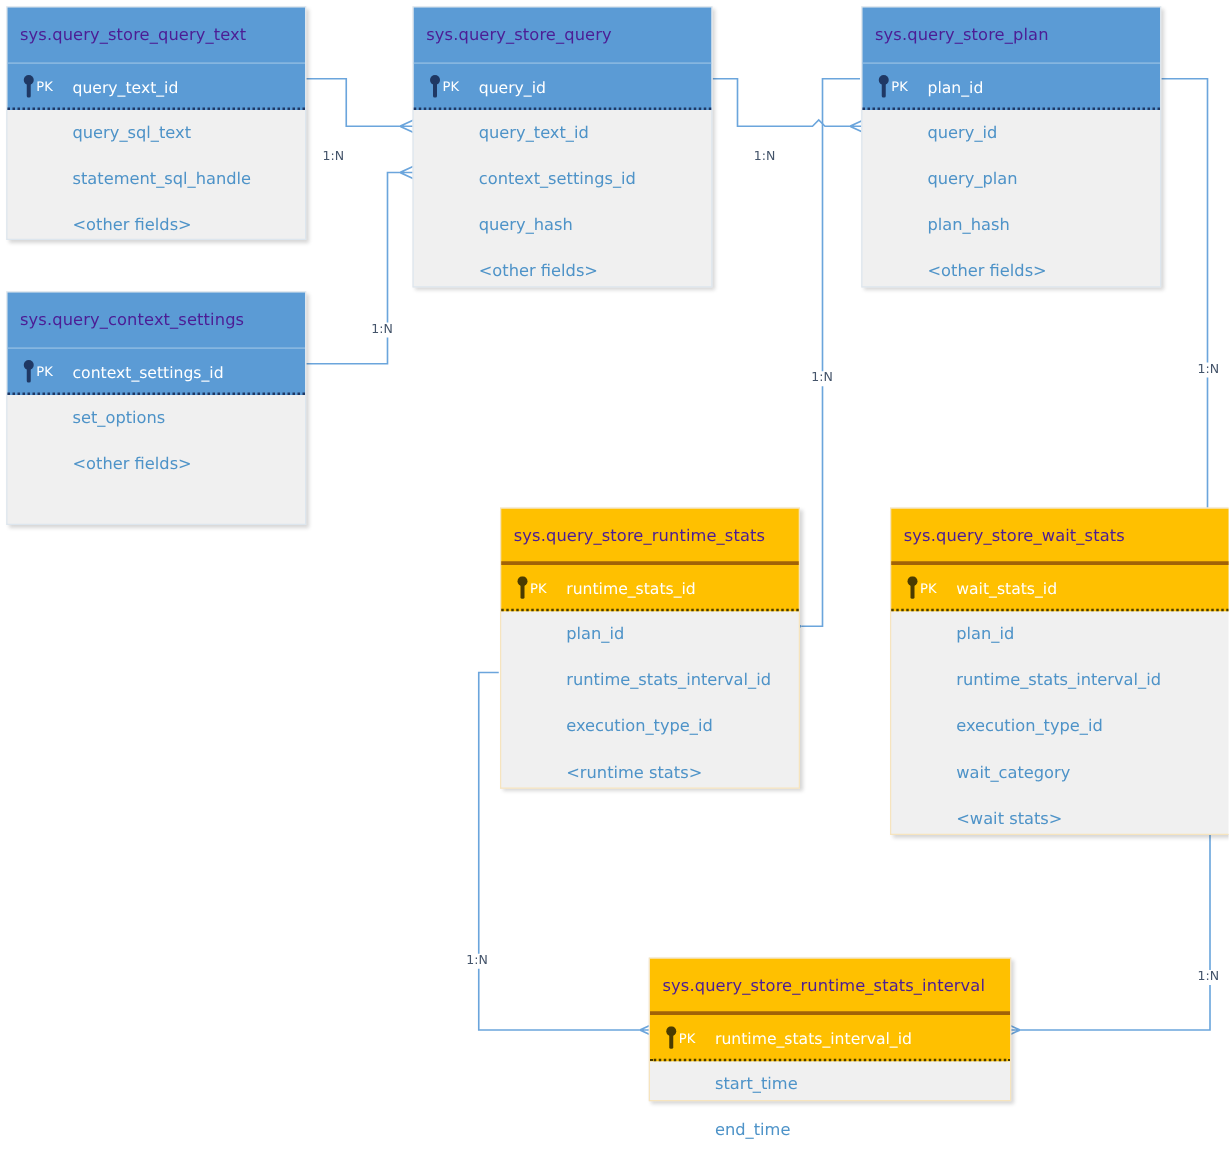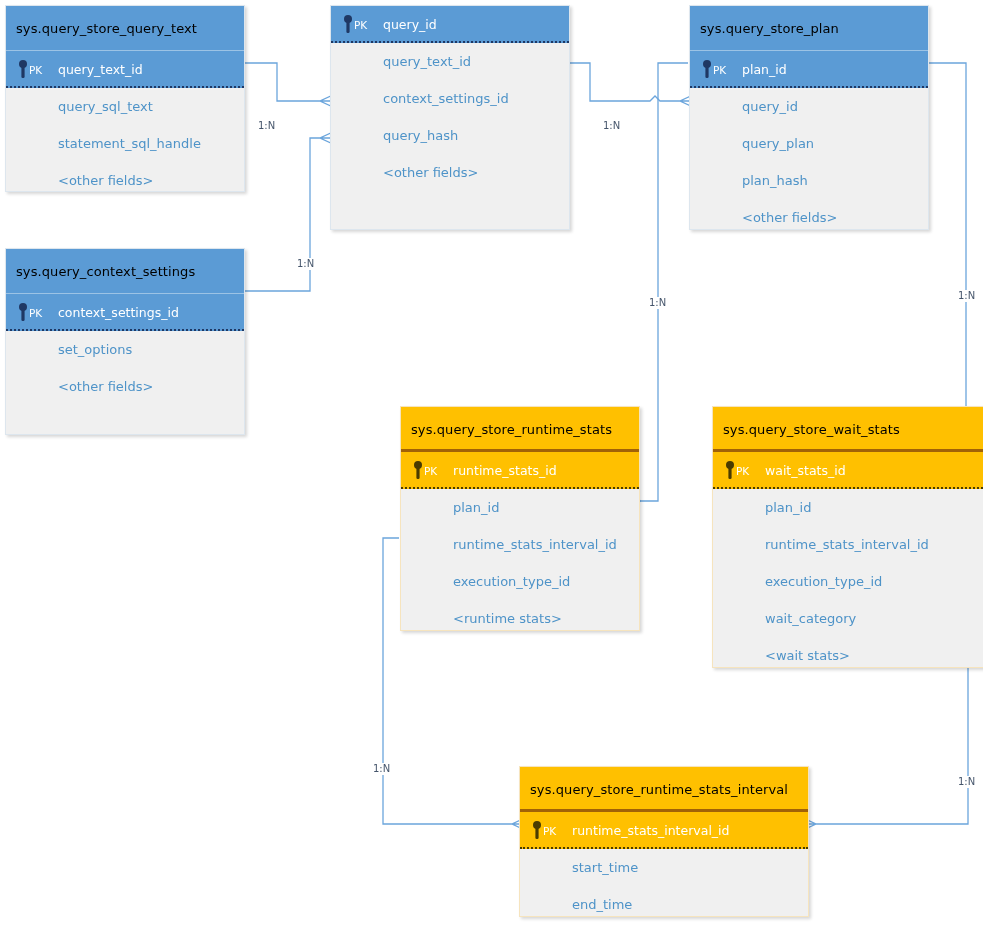--- a/index.html
+++ b/index.html
@@ -30,21 +30,21 @@
     position: absolute;
     box-sizing: border-box;
     background: #F0F0F0;
     box-shadow: 2px 2px 3px rgba(0,0,0,0.16);
   }
   .entity .title {
     box-sizing: border-box;
     height: 45px;
     line-height: 45px;
     padding-left: 10px;
-    color: #000000;
+    color: #4c1d95;
     font-size: 13px;
     letter-spacing: 0.1px;
     white-space: nowrap;
     overflow: hidden;
   }
   .entity .pkrow {
     box-sizing: border-box;
     position: relative;
     height: 37px;
     line-height: 37px;
@@ -162,37 +162,38 @@
       <span class="pklabel">PK</span>
       <span class="pkname">query_text_id</span>
     </div>
     <div class="fields">
       <div class="field">query_sql_text</div>
       <div class="field">statement_sql_handle</div>
       <div class="field">&lt;other fields&gt;</div>
     </div>
   </div>
 
-  <div class="entity blue" style="left:5px; top:248px; width:240px; height:187px;">
+  <div class="entity blue" style="left:5px; top:233px; width:240px; height:187px;">
     <div class="title">sys.query_context_settings</div>
     <div class="pkrow">
       <svg class="keyicon" viewBox="0 0 10 19">
         <circle class="kstem" cx="5" cy="4" r="4"></circle>
         <rect class="kstem" x="3.4" y="5" width="3.2" height="13" rx="1.3"></rect>
       </svg>
       <span class="pklabel">PK</span>
       <span class="pkname">context_settings_id</span>
     </div>
     <div class="fields">
       <div class="field">set_options</div>
       <div class="field">&lt;other fields&gt;</div>
     </div>
   </div>
 
   <div class="entity blue" style="left:330px; top:5px; width:240px; height:225px;">
+    <div class="title">sys.query_store_query</div>
     <div class="pkrow">
       <svg class="keyicon" viewBox="0 0 10 19">
         <circle class="kstem" cx="5" cy="4" r="4"></circle>
         <rect class="kstem" x="3.4" y="5" width="3.2" height="13" rx="1.3"></rect>
       </svg>
       <span class="pklabel">PK</span>
       <span class="pkname">query_id</span>
     </div>
     <div class="fields">
       <div class="field">query_text_id</div>
@@ -250,21 +251,21 @@
     </div>
     <div class="fields">
       <div class="field">plan_id</div>
       <div class="field">runtime_stats_interval_id</div>
       <div class="field">execution_type_id</div>
       <div class="field">wait_category</div>
       <div class="field">&lt;wait stats&gt;</div>
     </div>
   </div>
 
-  <div class="entity orange" style="left:519px; top:766px; width:290px; height:151px;">
+  <div class="entity orange" style="left:519px; top:766px; width:290px; height:115px;">
     <div class="title">sys.query_store_runtime_stats_interval</div>
     <div class="pkrow">
       <svg class="keyicon" viewBox="0 0 10 19">
         <circle class="kstem" cx="5" cy="4" r="4"></circle>
         <rect class="kstem" x="3.4" y="5" width="3.2" height="13" rx="1.3"></rect>
       </svg>
       <span class="pklabel">PK</span>
       <span class="pkname">runtime_stats_interval_id</span>
     </div>
     <div class="fields">

